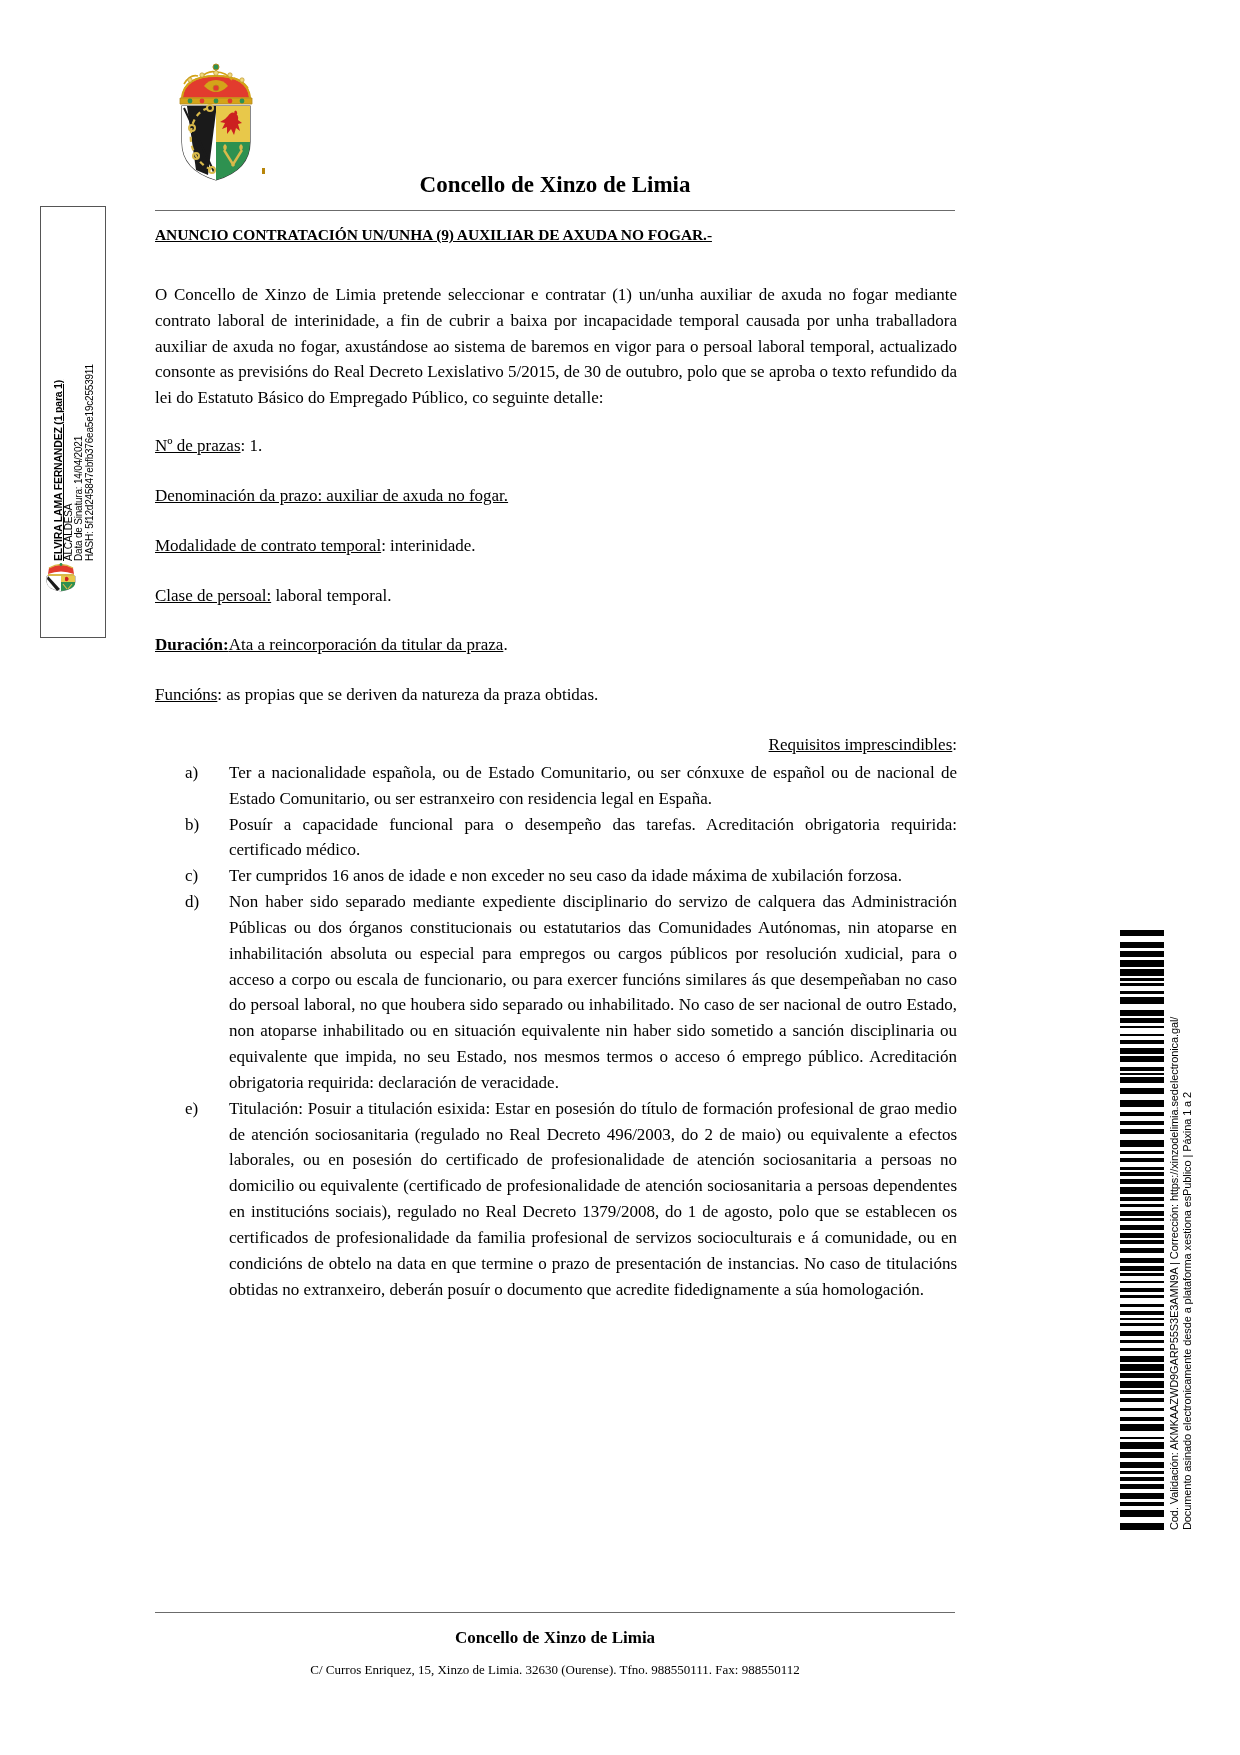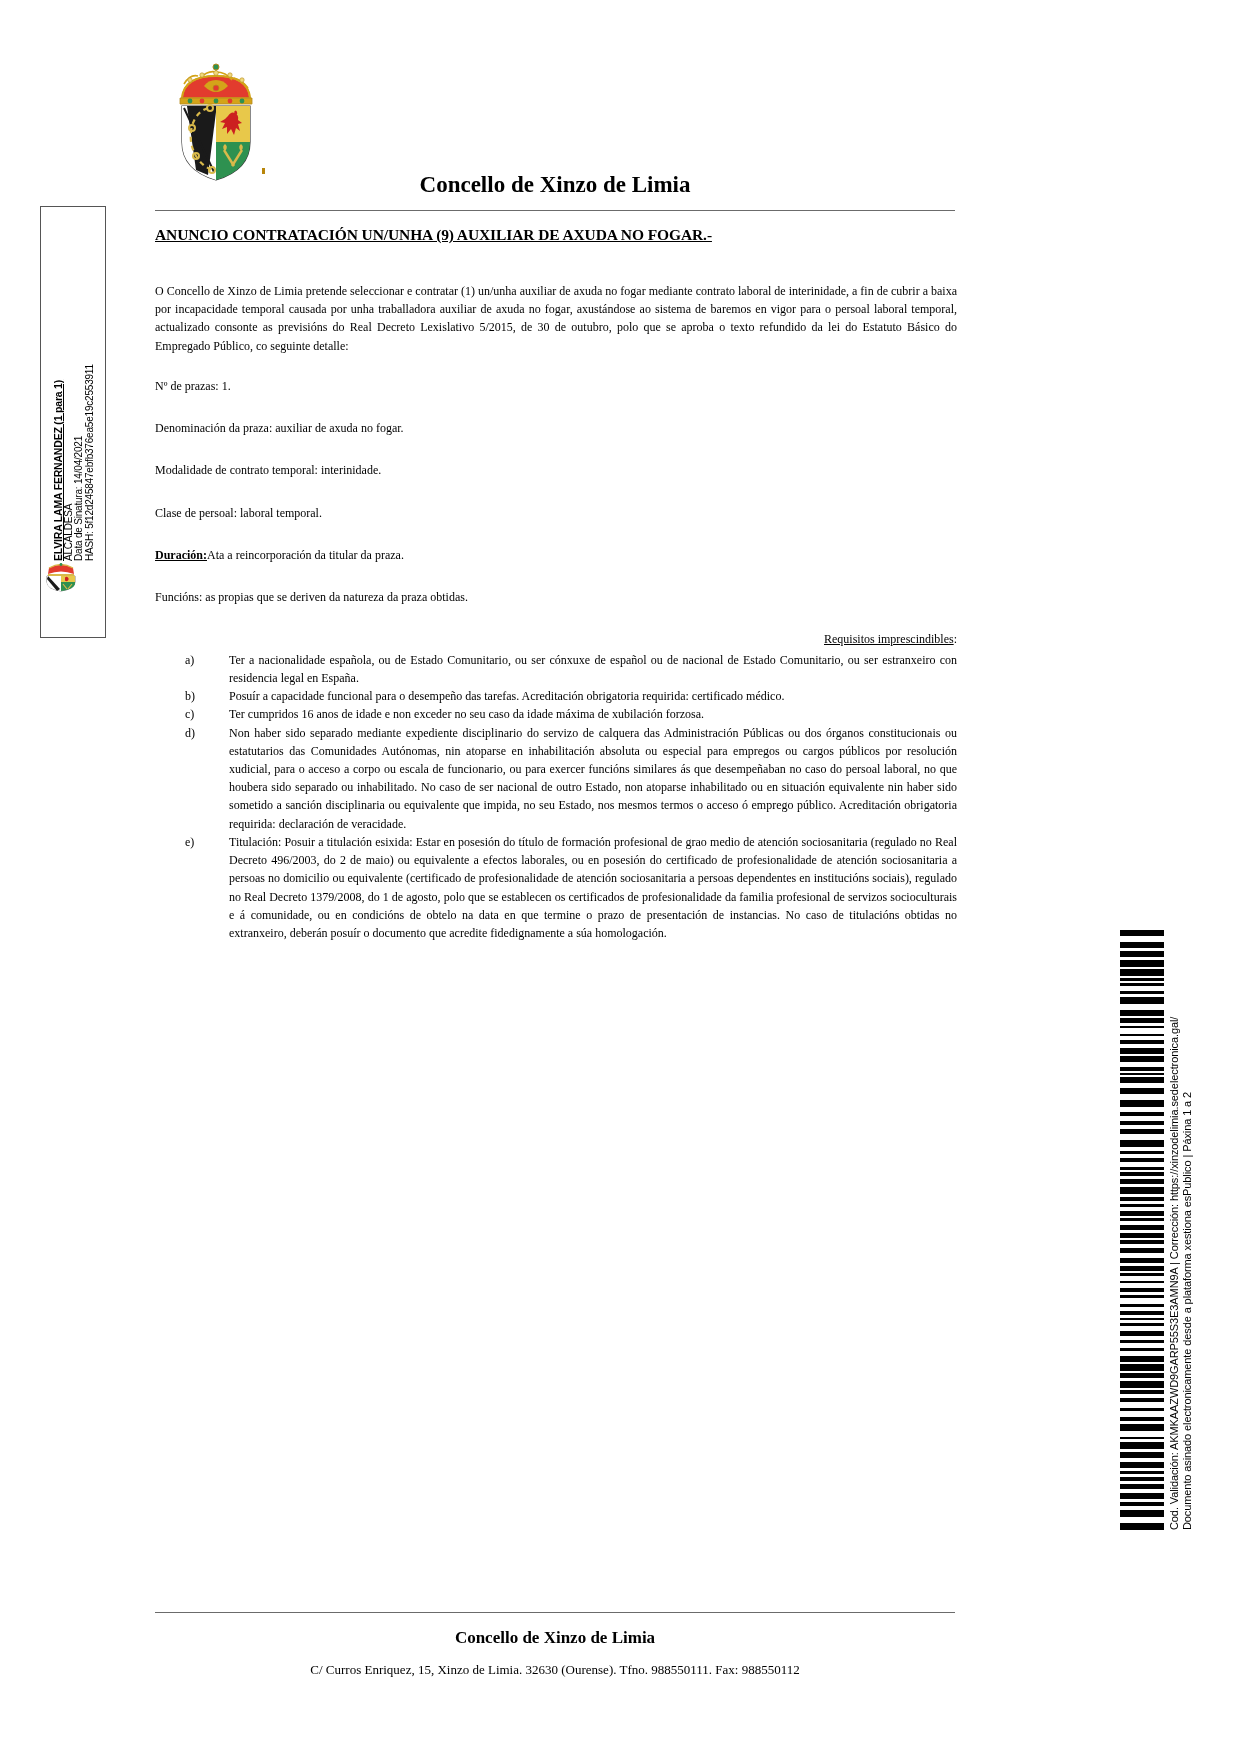--- a/index.html
+++ b/index.html
@@ -110,34 +110,34 @@
     font-weight: bold;
     text-decoration: underline;
     letter-spacing: -0.1px;
   }
 
   #body-col {
     position: absolute;
     left: 155px;
     top: 282px;
     width: 802px;
-    font-size: 12px;
+    font-size: 17px;
     line-height: 1.52;
     text-align: justify;
     text-justify: inter-word;
   }
   #body-col p.intro {
     margin: 0 0 22px 0;
     text-align: justify;
   }
   #body-col p.field {
     margin: 0 0 24px 0;
     text-align: left;
   }
-  #body-col p.field .u { }
+  #body-col p.field .u { text-decoration: underline; }
   #body-col p.field .ub { text-decoration: underline; font-weight: bold; }
   #body-col p.reqhead {
     margin: 0 0 2px 0;
     text-align: right;
   }
   #body-col p.reqhead .u { text-decoration: underline; }
 
   ol.reqs {
     margin: 0;
     padding-left: 74px;
@@ -301,21 +301,21 @@
 
 <div id="org-title">Concello de Xinzo de Limia</div>
 <div id="header-rule"></div>
 
 <div id="doc-title">ANUNCIO CONTRATACIÓN UN/UNHA (9) AUXILIAR DE AXUDA NO FOGAR.-</div>
 
 <div id="body-col">
   <p class="intro">O Concello de Xinzo de Limia pretende seleccionar e contratar (1) un/unha auxiliar de axuda no fogar mediante contrato laboral de interinidade, a fin de cubrir a baixa por incapacidade temporal causada por unha traballadora auxiliar de axuda no fogar, axustándose ao sistema de baremos en vigor para o persoal laboral temporal, actualizado consonte as previsións do Real Decreto Lexislativo 5/2015, de 30 de outubro, polo que se aproba o texto refundido da lei do Estatuto Básico do Empregado Público, co seguinte detalle:</p>
   <div id="fields-host">
       <p class="field"><span class="u">Nº de prazas</span><span>: </span><span>1.</span></p>
-      <p class="field"><span class="u">Denominación da praza: auxiliar de axuda no fogar. </span></p>
+      <p class="field"><span class="u">Denominación da prazo: auxiliar de axuda no fogar. </span></p>
       <p class="field"><span class="u">Modalidade de contrato temporal</span><span>: </span><span>interinidade. </span></p>
       <p class="field"><span class="u">Clase de persoal:</span><span> </span><span>laboral temporal.</span></p>
       <p class="field"><span class="ub">Duración:</span><span class="u">Ata a reincorporación da titular da praza</span><span>.</span></p>
       <p class="field"><span class="u">Funcións</span><span>: </span><span>as propias que se deriven da natureza da praza obtidas.</span></p>
     </div>
   <p class="reqhead">
     <span class="u">Requisitos imprescindibles</span><span>:</span>
   </p>
   <ol class="reqs" id="reqs-host">
       <li>Ter a nacionalidade española, ou de Estado Comunitario, ou ser cónxuxe de español ou de nacional de Estado Comunitario, ou ser estranxeiro con residencia legal en España.</li>

